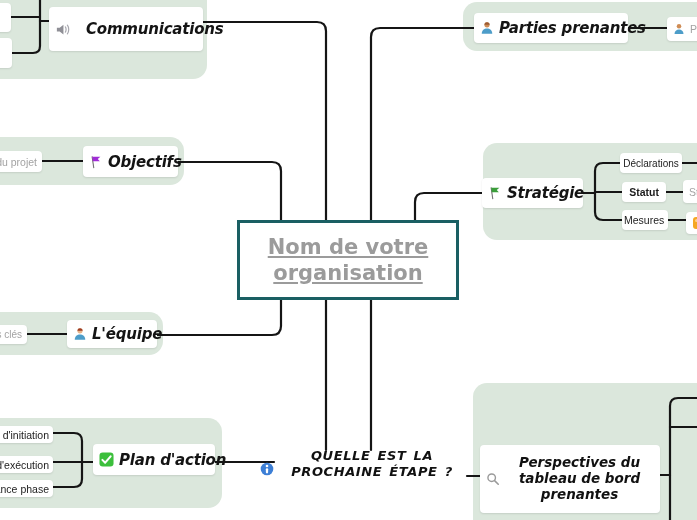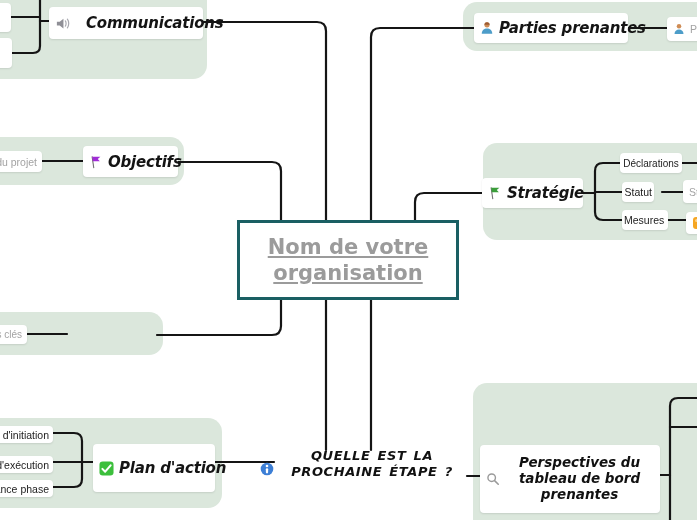--- a/index.html
+++ b/index.html
@@ -24,34 +24,34 @@
   .node {
     position:absolute; z-index:3; background:#fff; border-radius:4px;
     display:flex; align-items:center; gap:5px; padding:0 6px;
     box-shadow:0 1px 2px rgba(0,0,0,.10);
   }
   .topic-label { font-weight:bold; font-style:italic; font-size:15px; color:#141414; white-space:nowrap; letter-spacing:-0.2px; }
   .small-label { font-size:10.5px; color:#1c1c1c; white-space:nowrap; font-family:"Liberation Sans", sans-serif; }
   .gray  { color:#a3a3a3; }
   .ic { flex:0 0 auto; display:block; }
 
-  .n-comm   { left:49px;  top:7px;   width:154px; height:32px;gap:16px; }
+  .n-comm   { left:49px;  top:7px;   width:154px; height:44px;gap:16px; }
   .n-parties{ left:474px; top:13px;  width:154px; height:30px; }
   .n-parties-child { left:667px; top:17px; width:60px; height:24px; }
   .n-obj    { left:83px;  top:146px; width:95px;  height:31px; }
   .n-obj-child { left:-32px; top:151px; width:74px; height:21px; justify-content:flex-end; padding-right:5px; }
   .n-strat  { left:482px; top:178px; width:101px; height:30px; }
   .n-decl   { left:620px; top:153px; width:62px; height:20px; justify-content:center; padding:0 0; }
-  .n-statut { left:622px; top:182px; width:32px; height:20px; justify-content:flex-end; padding:0 2px; }
+  .n-statut { left:622px; top:182px; width:44px; height:20px; justify-content:center; padding:0 2px;font-weight:bold; }
   .n-statut-child { left:683px; top:180px; width:40px; height:23px; }
   .n-mesures{ left:622px; top:210px; width:46px; height:20px; justify-content:flex-start; padding:0 2px; }
   .n-mesures-child{ left:686px; top:212px; width:30px; height:22px; }
   .n-equipe { left:67px;  top:320px; width:90px;  height:28px; }
   .n-equipe-child { left:-45px; top:325px; width:72px; height:19px; justify-content:flex-end; padding-right:5px; }
-  .n-plan   { left:93px;  top:444px; width:122px; height:48px; }
+  .n-plan   { left:93px;  top:444px; width:122px; height:31px; }
   .n-plan-c1{ left:-52px; top:426px; width:105px; height:17px; justify-content:flex-end; padding-right:4px; }
   .n-plan-c2{ left:-52px; top:456px; width:105px; height:17px; justify-content:flex-end; padding-right:4px; }
   .n-plan-c3{ left:-52px; top:480px; width:105px; height:17px; justify-content:flex-end; padding-right:4px; }
   .n-comm-c1{ left:-30px; top:3px;  width:41px; height:29px; }
   .n-comm-c2{ left:-30px; top:38px; width:42px; height:30px; }
 
   .n-center {
     left:237px; top:220px; width:222px; height:80px;
     border:3px solid #1a5f63; border-radius:0;
     justify-content:center; flex-direction:column; gap:0;
@@ -177,20 +177,28 @@
   <div class="node n-mesures">
     <span class="small-label">Mesures</span>
   </div>
   <div class="node n-mesures-child">
     <svg class="ic" width="12" height="14" viewBox="0 0 12 14">
       <rect x="1" y="1" width="10" height="12" rx="3" fill="#f5a623"></rect>
       <rect x="3" y="3" width="4" height="3" rx="1.5" fill="#ffd28a"></rect>
     </svg>
   </div>
 
+  <div class="node n-equipe">
+    <svg class="ic" width="14" height="14" viewBox="0 0 16 16">
+      <circle cx="8" cy="4.4" r="3" fill="#e8b48a"></circle>
+      <path d="M8 1.4a3 3 0 0 1 3 3L5 4.2a3 3 0 0 1 3-2.8z" fill="#9e3d22"></path>
+      <path d="M2 14.6c0-4 2.8-6 6-6s6 2 6 6z" fill="#4d9dc9"></path>
+    </svg>
+    <span class="topic-label">L'équipe</span>
+  </div>
   <div class="node n-equipe-child">
     <span class="small-label gray" style="font-size:10px">es clés</span>
   </div>
 
   <div class="node n-plan">
     <svg class="ic" width="15" height="15" viewBox="0 0 16 16">
       <rect x="0.5" y="0.5" width="15" height="15" rx="3.5" fill="#3cbf3c"></rect>
       <path d="M3.6 8.4 6.6 11.4 12.4 4.6" stroke="#ffffff" stroke-width="2.2" fill="none" stroke-linecap="round" stroke-linejoin="round"></path>
     </svg>
     <span class="topic-label">Plan d'action</span>

